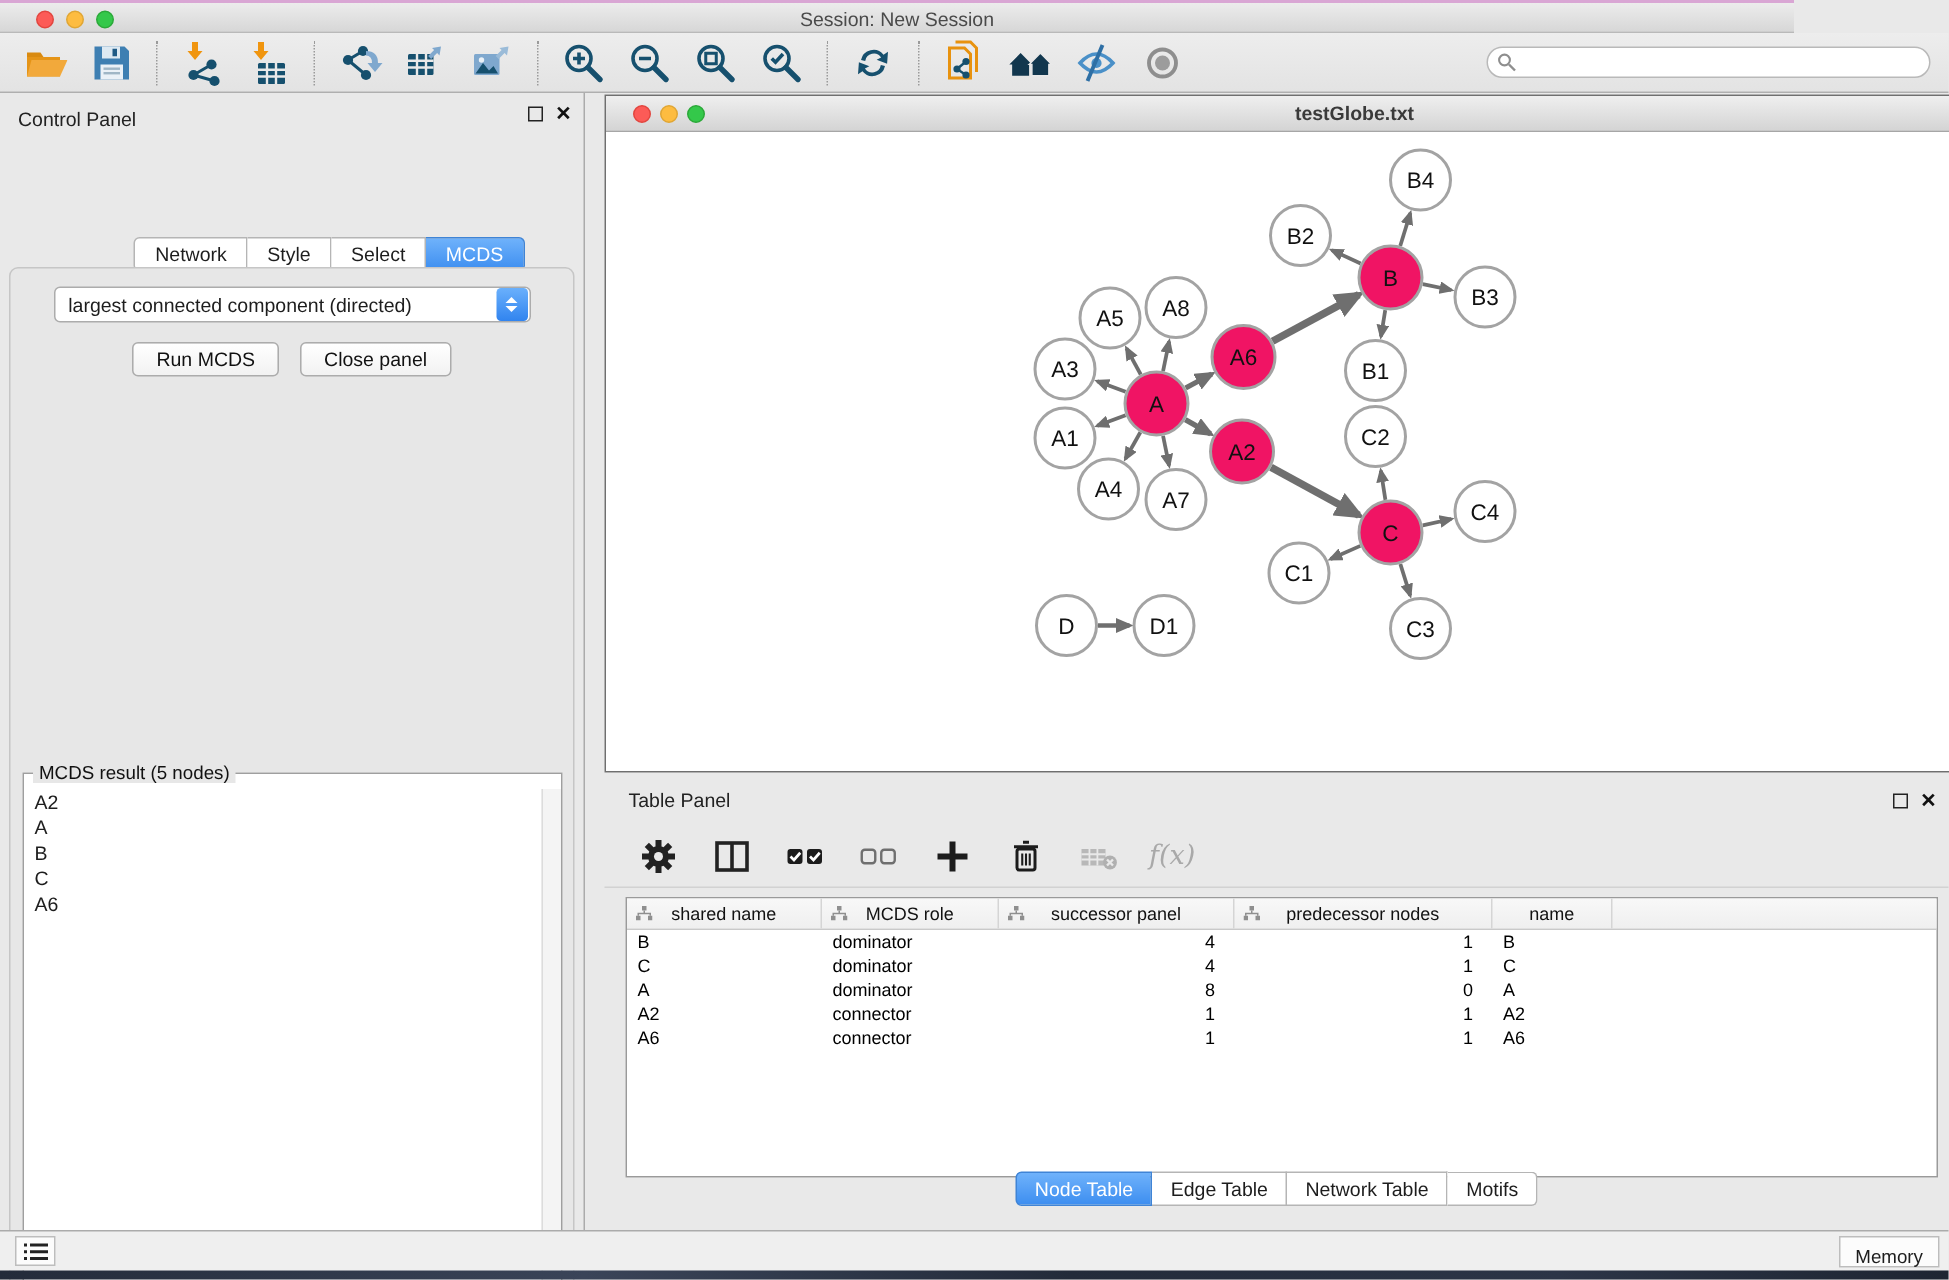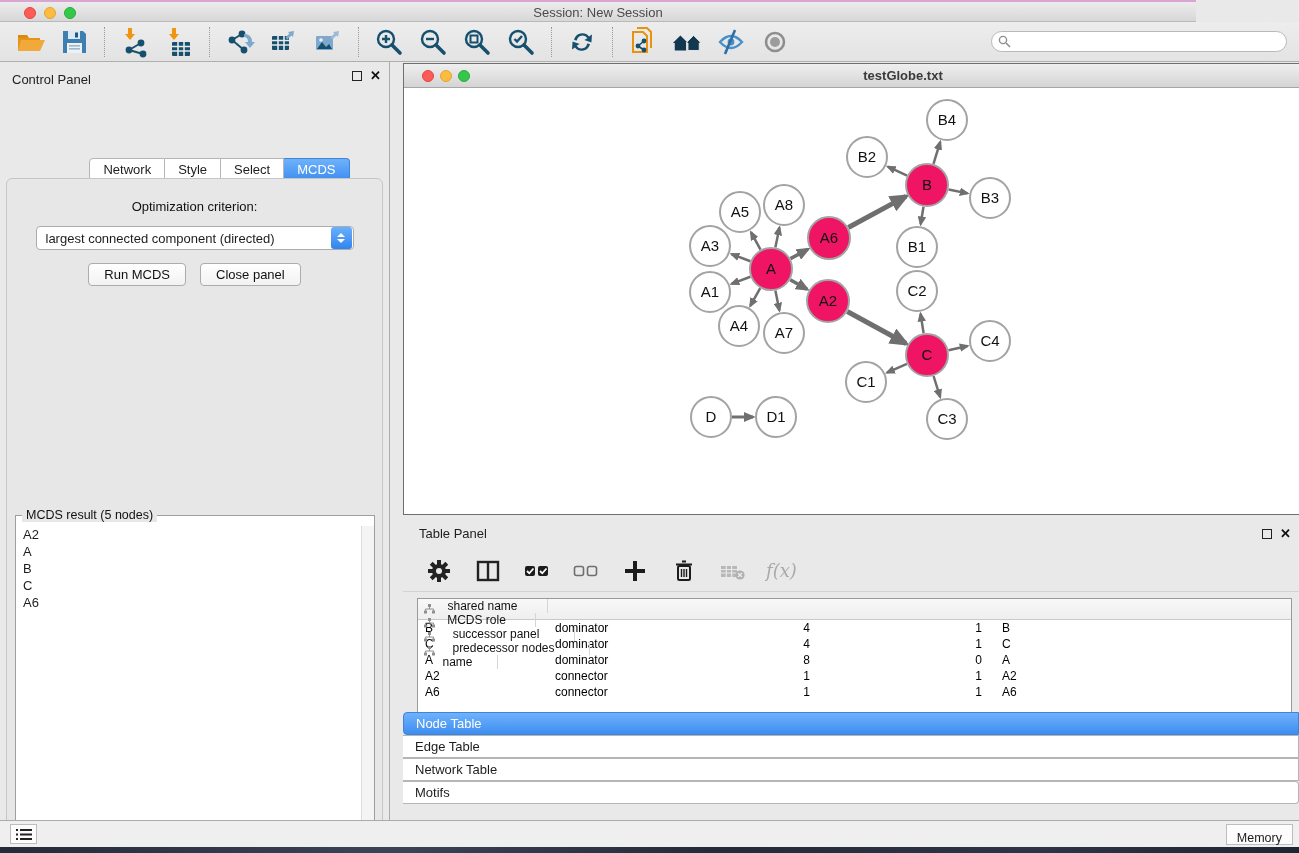--- a/index.html
+++ b/index.html
@@ -91,29 +91,29 @@
     background:#E9E9E9; }
   .tp-header { position:relative; height:26px; }
   .tp-header .tp-title { position:absolute; left:16px; top:6px; font-size:13px; color:#222; }
   .tp-toolbar { height:42px; margin-top:4px; display:flex; align-items:center; gap:17px;
     padding-left:20px; border-bottom:1px solid #D2D2D2; }
   .fx-label { font-family:"DejaVu Serif", serif; font-style:italic; font-size:18px; color:#A9A9A9; }
 
   .data-table { position:absolute; left:14px; top:78px; width:875px; height:187px;
     background:#fff; border:1px solid #9A9A9A; }
   .dt-headrow { display:flex; height:21px; background:linear-gradient(#F8F8F8,#EFEFEF);
-    border-bottom:1px solid #C9C9C9;flex-direction:column; }
+    border-bottom:1px solid #C9C9C9; }
   .dt-hcell { position:relative; border-right:1px solid #D5D5D5; font-size:12px; color:#111;
     display:flex; align-items:center; justify-content:center; }
   .dt-hcell svg { position:absolute; left:6px; top:5px; }
   .dt-row { display:flex; height:16px; }
   .dt-cell { font-size:12px; color:#000; padding:1px 7px 0 7px; overflow:hidden; white-space:nowrap; }
   .dt-cell.num { text-align:right; padding-right:13px; }
 
-  .tp-tabs { position:absolute; left:0; right:0; bottom:8px; display:flex; justify-content:center;flex-direction:column; }
+  .tp-tabs { position:absolute; left:0; right:0; bottom:8px; display:flex; justify-content:center; }
   .tp-tab { border:1px solid #B5B5B5; border-left:none; background:#fff; padding:3px 12px;
     font-size:13px; }
   .tp-tab:first-child { border-left:1px solid #B5B5B5; border-radius:4px 0 0 4px; }
   .tp-tab:last-child { border-radius:0 4px 4px 0; }
   .tp-tab.active { background:linear-gradient(#6FB2FB,#3D8EF0); color:#fff; border-color:#3F84D6; }
 
   
   .statusbar { position:absolute; left:0; top:820px; width:1299px; height:27px;
     background:#EFEFEF; border-top:1px solid #ABABAB; }
   .list-btn { position:absolute; left:10px; top:3px; width:27px; height:20px;
@@ -295,21 +295,20 @@
       <span class="close-glyph">✕</span>
     </span>
   </div>
   <div class="cp-tabs">
       <span class="cp-tab">Network</span>
       <span class="cp-tab">Style</span>
       <span class="cp-tab">Select</span>
       <span class="cp-tab active">MCDS</span>
     </div>
   <div class="cp-body">
-    <div class="opt-label">Optimization criterion:</div>
     <div class="dropdown">
       <span class="dd-value">largest connected component (directed)</span>
       <span class="dd-stepper">
           <i class="dd-up"></i>
           <i class="dd-down"></i>
         </span>
     </div>
     <div class="cp-buttons">
       <button class="btn">Run MCDS</button>
       <button class="btn">Close panel</button>

